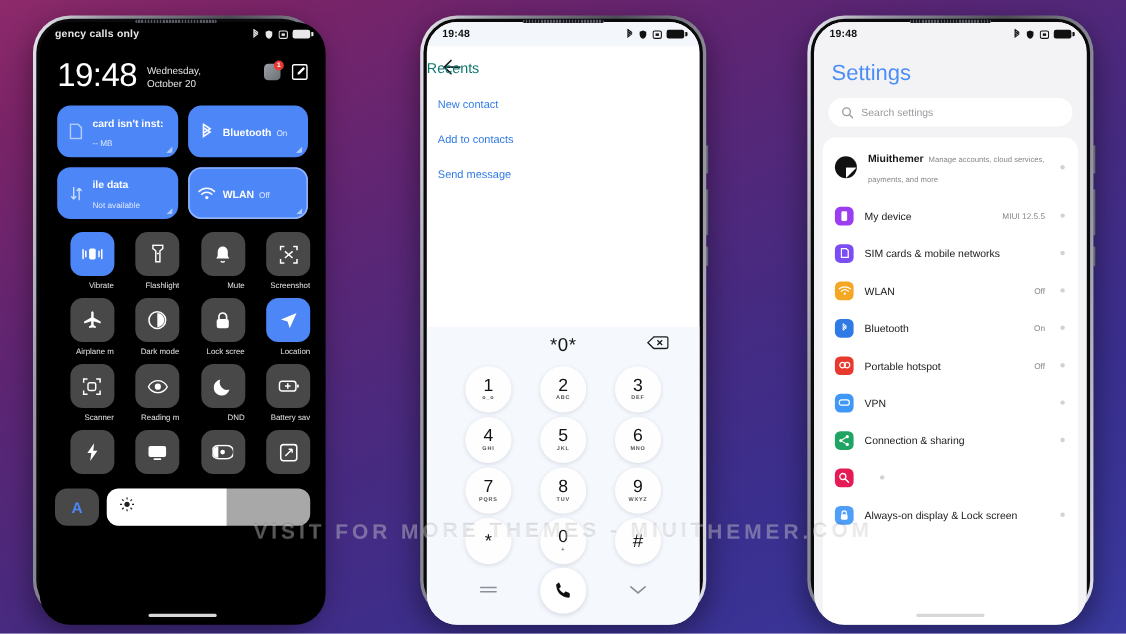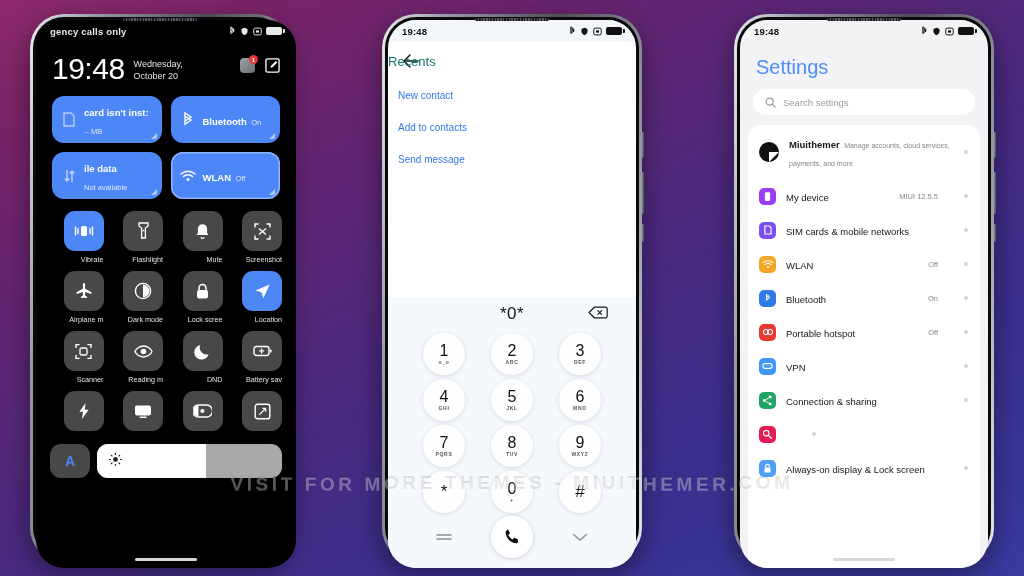--- a/index.html
+++ b/index.html
@@ -201,21 +201,21 @@
                flex: 0 0 auto; position: relative; overflow: hidden; }
   .st-avatar::after {
     content: ""; position: absolute; left: 50%; top: 50%;
     width: 10px; height: 10px; background: #fff;
     clip-path: polygon(0 0, 100% 0, 0 100%);
   }
   .st-txt { flex: 1; min-width: 0; }
   .st-name { font-size: 9.5px; color: #17171a; line-height: 12px; }
   .st-name.bold { font-weight: bold; }
   .st-sub { font-size: 7px; color: #86868c; line-height: 9px; }
-  .st-val { font-size: 7.5px; color: #86868c; margin-right: 16px; white-space: nowrap; }
+  .st-val { font-size: 7.5px; color: #86868c; margin-right: 4px; white-space: nowrap; }
   .st-chev { width: 4px; height: 4px; border-radius: 50%; background: #d2d2d6;
              flex: 0 0 auto; }
 
   
   .watermark {
     position: absolute; left: 0; right: 0; top: 473px; text-align: center;
     font-size: 19px; font-weight: bold; letter-spacing: 3.6px;
     color: rgba(255,255,255,.16);
     text-shadow: 0 1px 0 rgba(255,255,255,.22), 0 -1px 0 rgba(0,0,0,.12);
     pointer-events: none; z-index: 50; font-family: "Liberation Sans", sans-serif;

